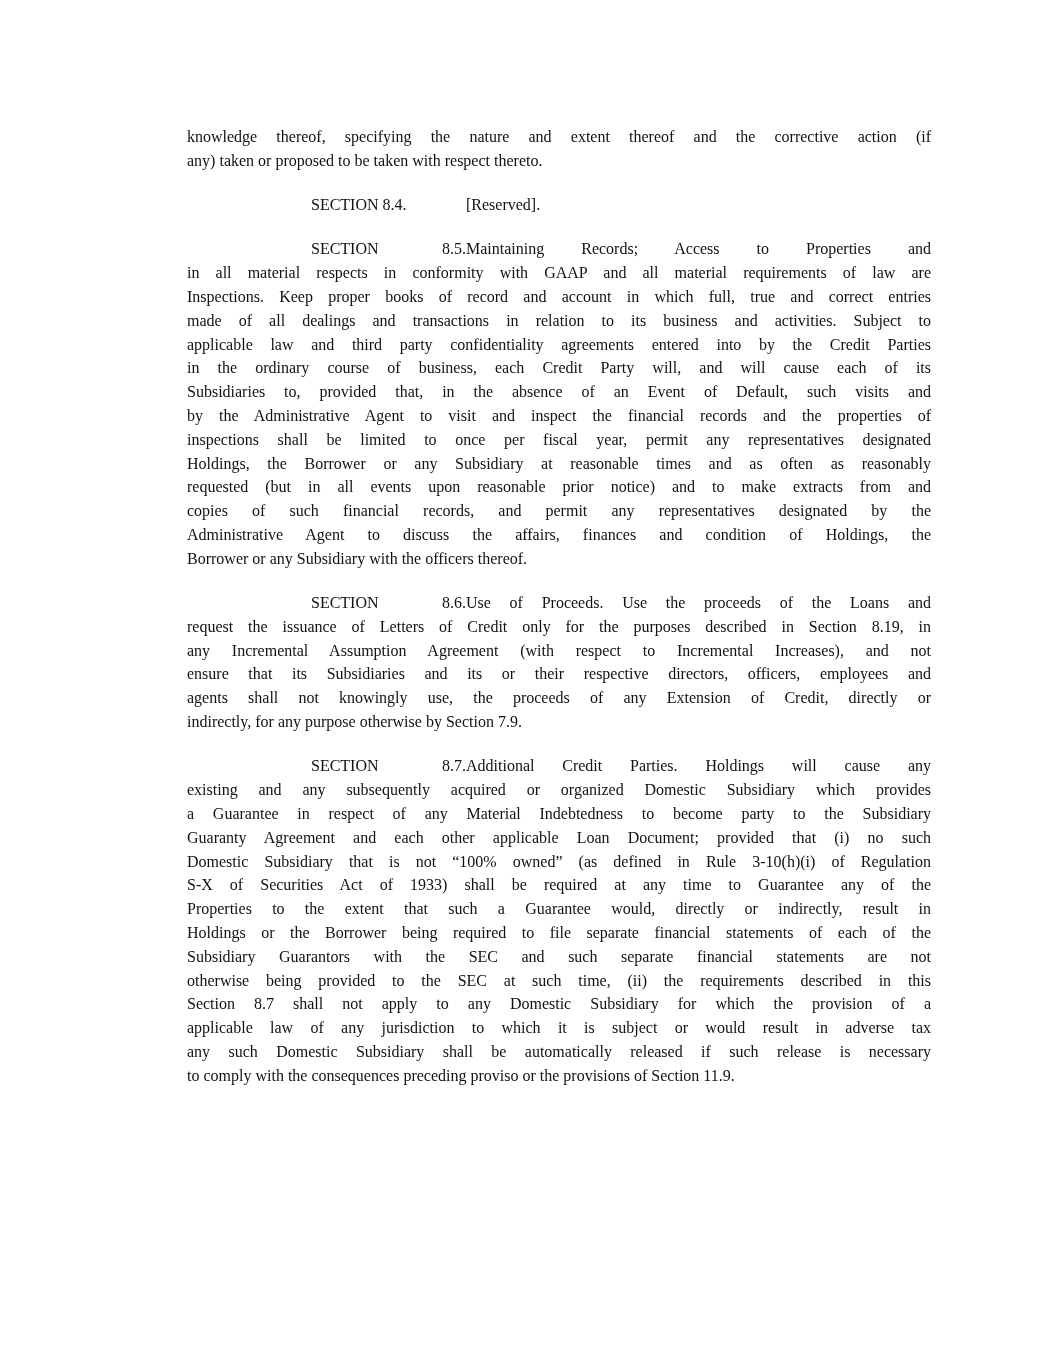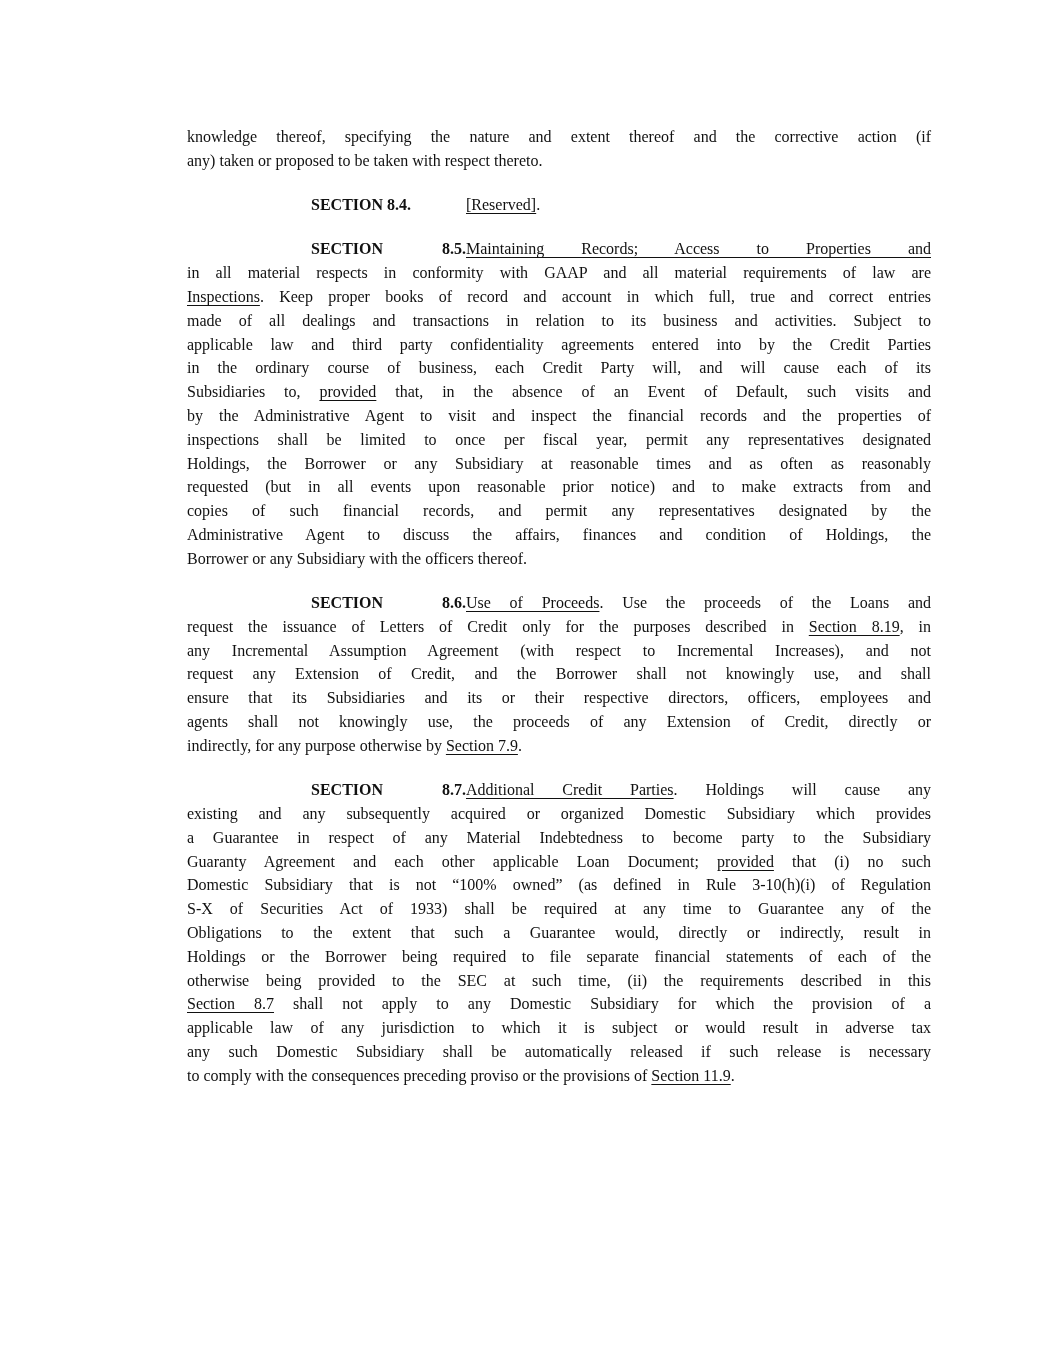--- a/index.html
+++ b/index.html
@@ -16,22 +16,22 @@
   .line {
     height: 23.8px;
     line-height: 23.8px;
     white-space: nowrap;
     text-align: justify;
     text-align-last: justify;
   }
   .line.last { text-align-last: left; }
   .gap { height: 20.5px; }
   .indent { padding-left: 124px; }
-  .sec-num { display: inline-block; width: 155px; font-weight: bold; }
-  .u { text-decoration: underline; text-underline-offset: 3px; text-decoration-thickness: 1px; }
+  .sec-num { display: inline-block; width: 155px; }
+  .u { text-underline-offset: 3px; text-decoration-thickness: 1px; }
 </style>
 </head>
 <body>
 
 <div class="page">
   <div id="continuation">
       <div class="line"><span>knowledge thereof, specifying the nature and extent thereof and the corrective action (if</span></div>
       <div class="line last"><span>any) taken or proposed to be taken with respect thereto.</span></div>
     </div>
   <div id="sections">
@@ -54,35 +54,35 @@
         <div class="line"><span>requested (but in all events upon reasonable prior notice) and to make extracts from and</span></div>
         <div class="line"><span>copies of such financial records, and permit any representatives designated by the</span></div>
         <div class="line"><span>Administrative Agent to discuss the affairs, finances and condition of Holdings, the</span></div>
         <div class="line last"><span>Borrower or any Subsidiary with the officers thereof.</span></div>
       </div>
       <div class="gap"></div>
       <div>
         <div class="line indent"><span class="sec-num">SECTION 8.6.</span><span class="u">Use of Proceeds</span><span>.  Use the proceeds of the Loans and</span></div>
         <div class="line"><span>request the issuance of Letters of Credit only for the purposes described in </span><span class="u">Section 8.19</span><span>, in</span></div>
         <div class="line"><span>any Incremental Assumption Agreement (with respect to Incremental Increases), and not</span></div>
-        <div class="line"><span>request any Extension of Credit, and the Borrower shall not knowingly use, and shall</span></div>
         <div class="line"><span>ensure that its Subsidiaries and its or their respective directors, officers, employees and</span></div>
         <div class="line"><span>agents shall not knowingly use, the proceeds of any Extension of Credit, directly or</span></div>
         <div class="line last"><span>indirectly, for any purpose otherwise by </span><span class="u">Section 7.9</span><span>.</span></div>
       </div>
       <div class="gap"></div>
       <div>
         <div class="line indent"><span class="sec-num">SECTION 8.7.</span><span class="u">Additional Credit Parties</span><span>.  Holdings will cause any</span></div>
         <div class="line"><span>existing and any subsequently acquired or organized Domestic Subsidiary which provides</span></div>
         <div class="line"><span>a Guarantee in respect of any Material Indebtedness to become party to the Subsidiary</span></div>
         <div class="line"><span>Guaranty Agreement and each other applicable Loan Document; </span><span class="u">provided</span><span> that (i) no such</span></div>
         <div class="line"><span>Domestic Subsidiary that is not “100% owned” (as defined in Rule 3-10(h)(i) of Regulation</span></div>
         <div class="line"><span>S-X of Securities Act of 1933) shall be required at any time to Guarantee any of the</span></div>
-        <div class="line"><span>Obligations to the extent that such a Guarantee would, directly or indirectly, result in</span></div>
+        <div class="line"><span>Properties to the extent that such a Guarantee would, directly or indirectly, result in</span></div>
         <div class="line"><span>Holdings or the Borrower being required to file separate financial statements of each of the</span></div>
+        <div class="line"><span>Subsidiary Guarantors with the SEC and such separate financial statements are not</span></div>
         <div class="line"><span>otherwise being provided to the SEC at such time, (ii) the requirements described in this</span></div>
         <div class="line"><span class="u">Section 8.7</span><span> shall not apply to any Domestic Subsidiary for which the provision of a</span></div>
         <div class="line"><span>applicable law of any jurisdiction to which it is subject or would result in adverse tax</span></div>
         <div class="line"><span>any such Domestic Subsidiary shall be automatically released if such release is necessary</span></div>
         <div class="line last"><span>to comply with the consequences preceding proviso or the provisions of </span><span class="u">Section 11.9</span><span>.</span></div>
       </div>
     </div>
 </div>
 
 </body></html>

